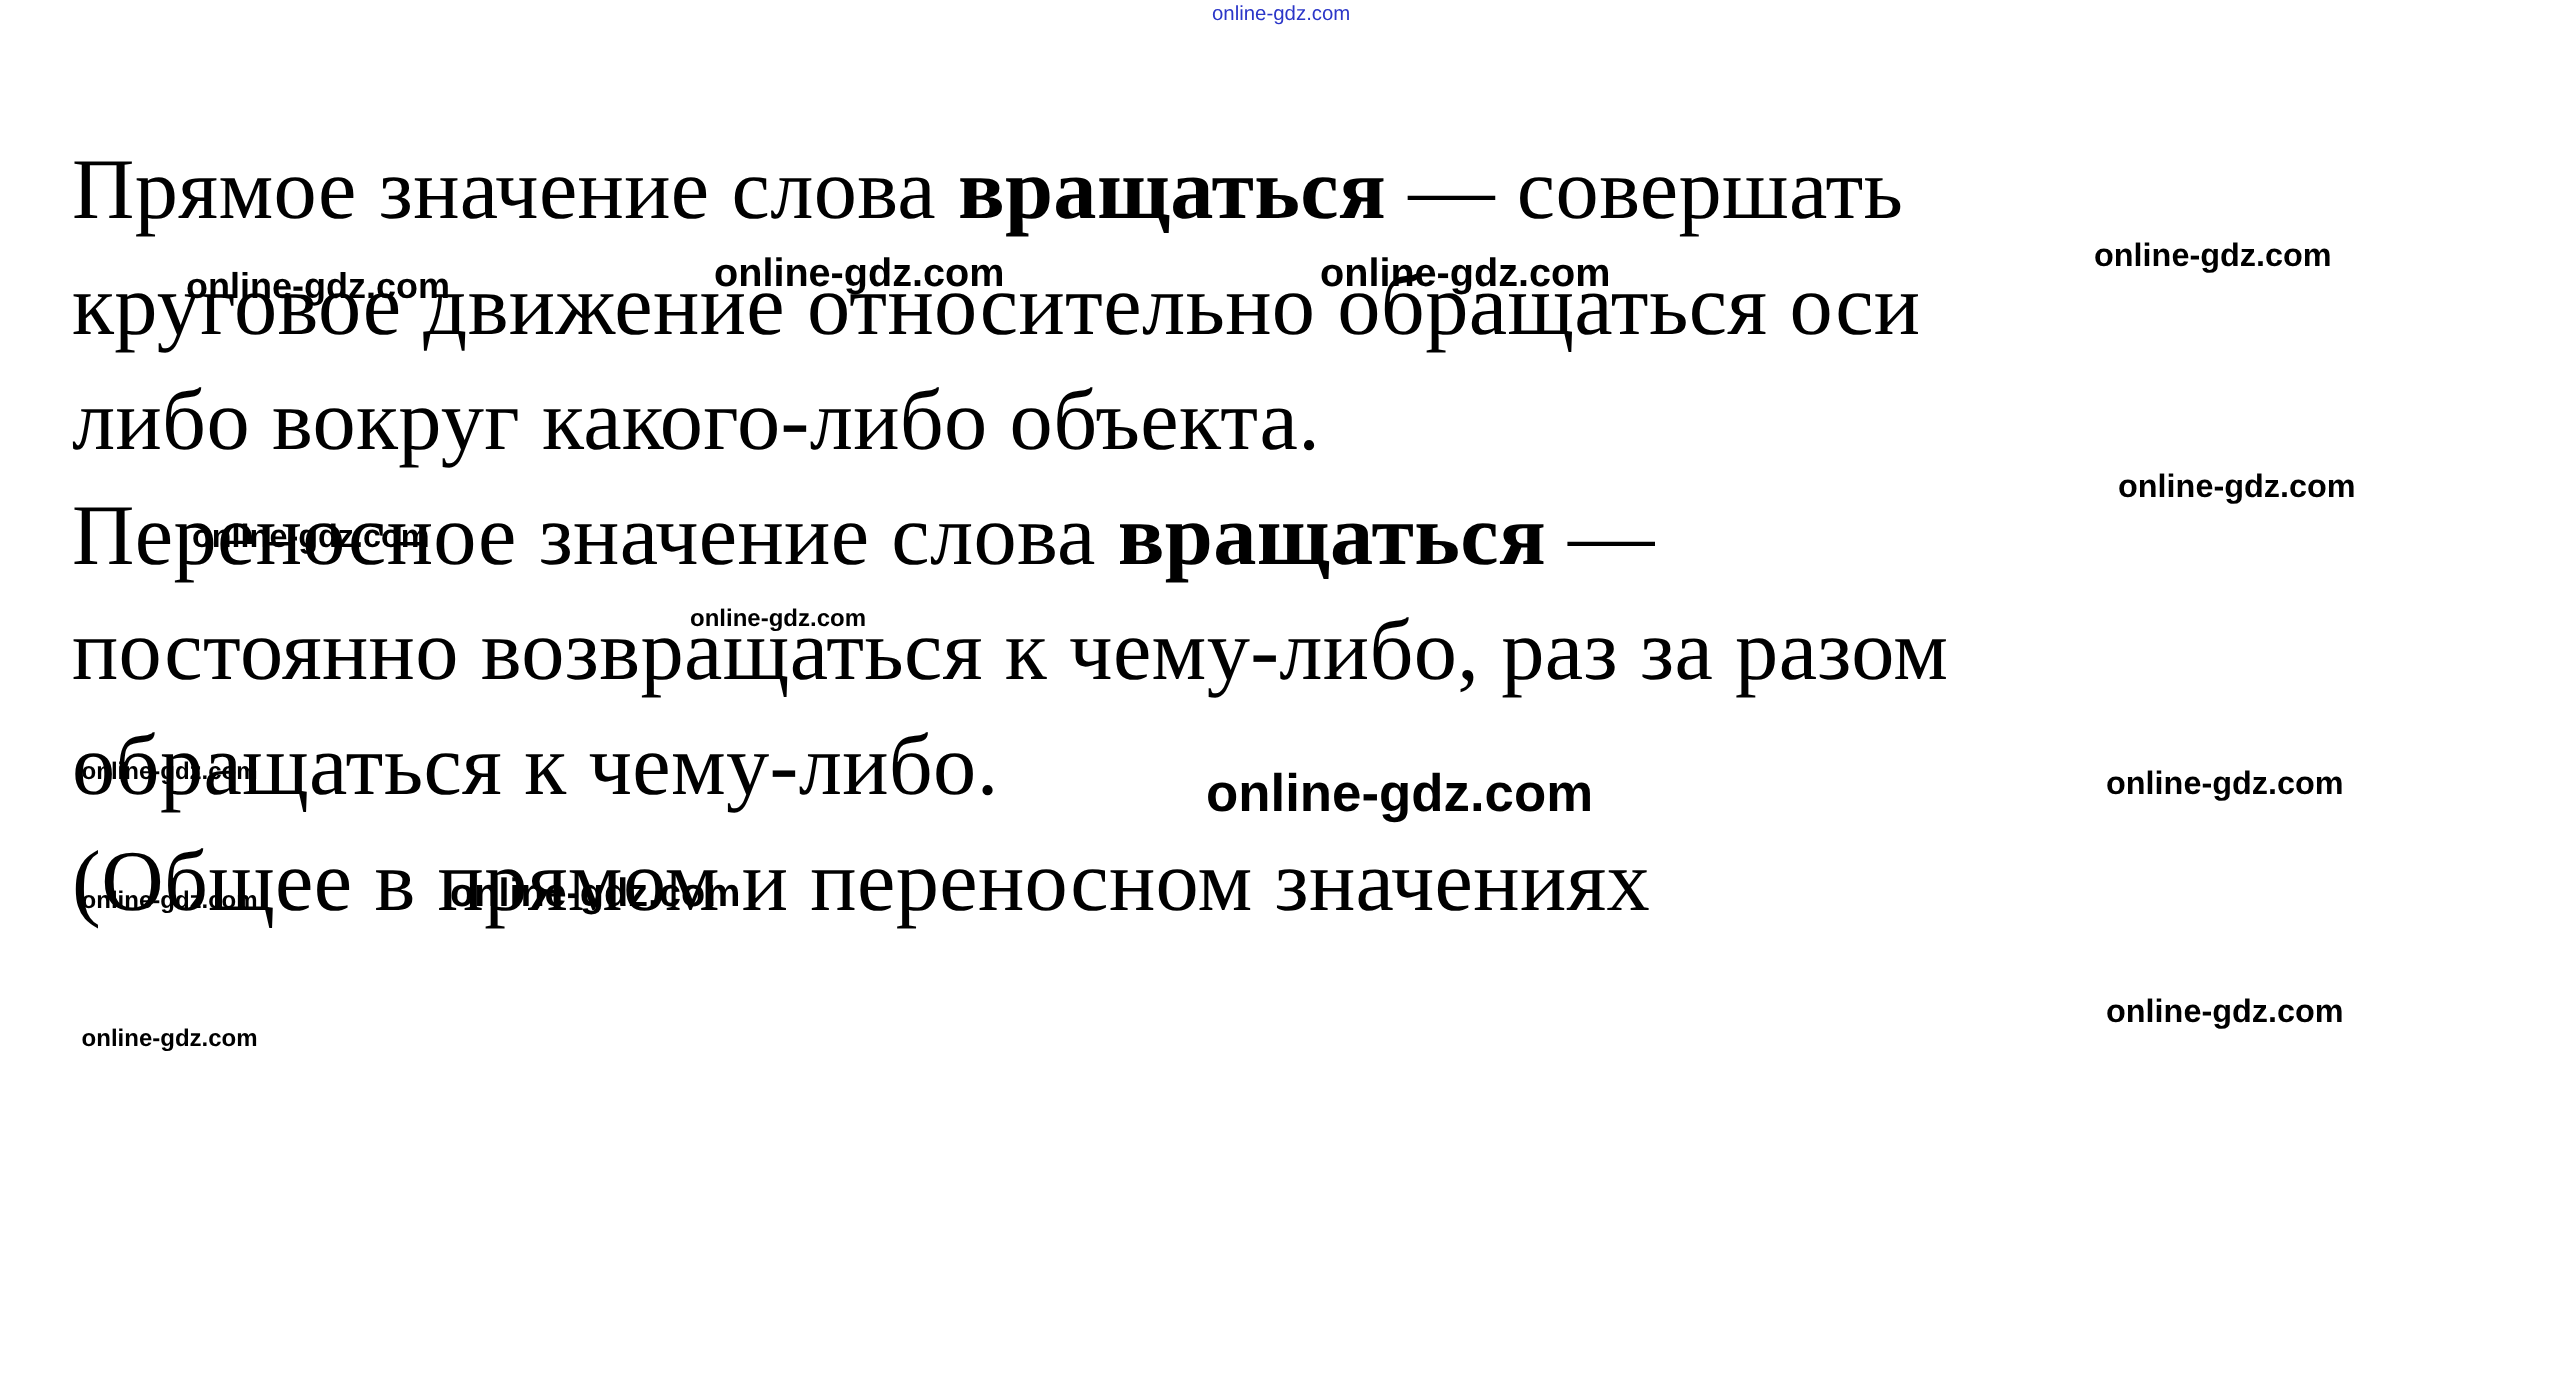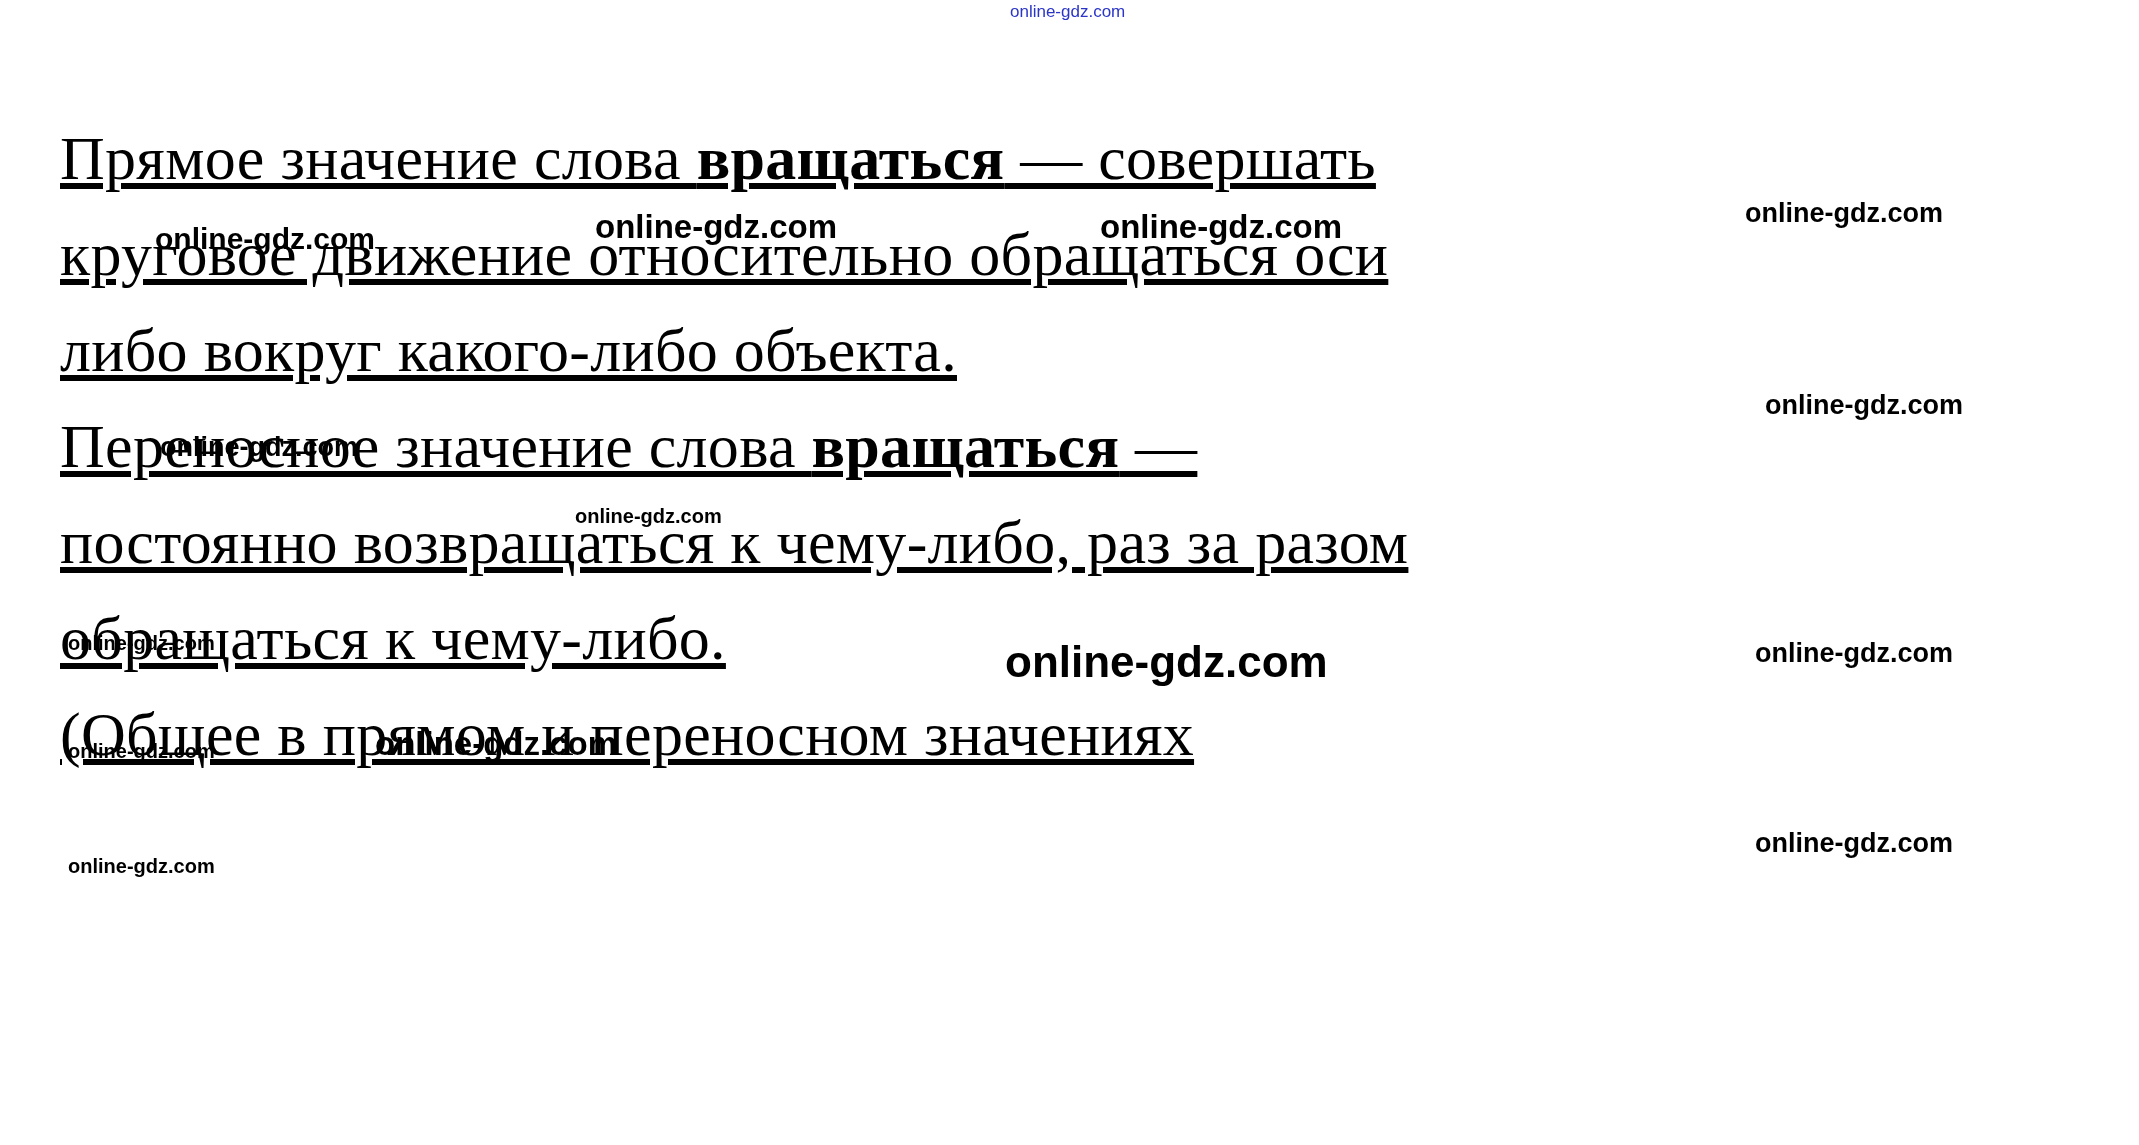--- a/index.html
+++ b/index.html
@@ -24,25 +24,24 @@
   
   .text-block {
     position: absolute;
     left: 60px;
     top: 110px;
     width: 1990px;
   }
 
   .line {
     font-family: "Liberation Serif", serif;
-    font-size: 62px;
+    font-size: 72px;
     line-height: 96px;
     white-space: nowrap;
     letter-spacing: 0.3px;
-    text-decoration: underline;
   }
   .line b {
     font-weight: bold;
   }
 
   
   .wm {
     position: absolute;
     font-family: Liberation Sans, sans-serif;
     font-weight: bold;

